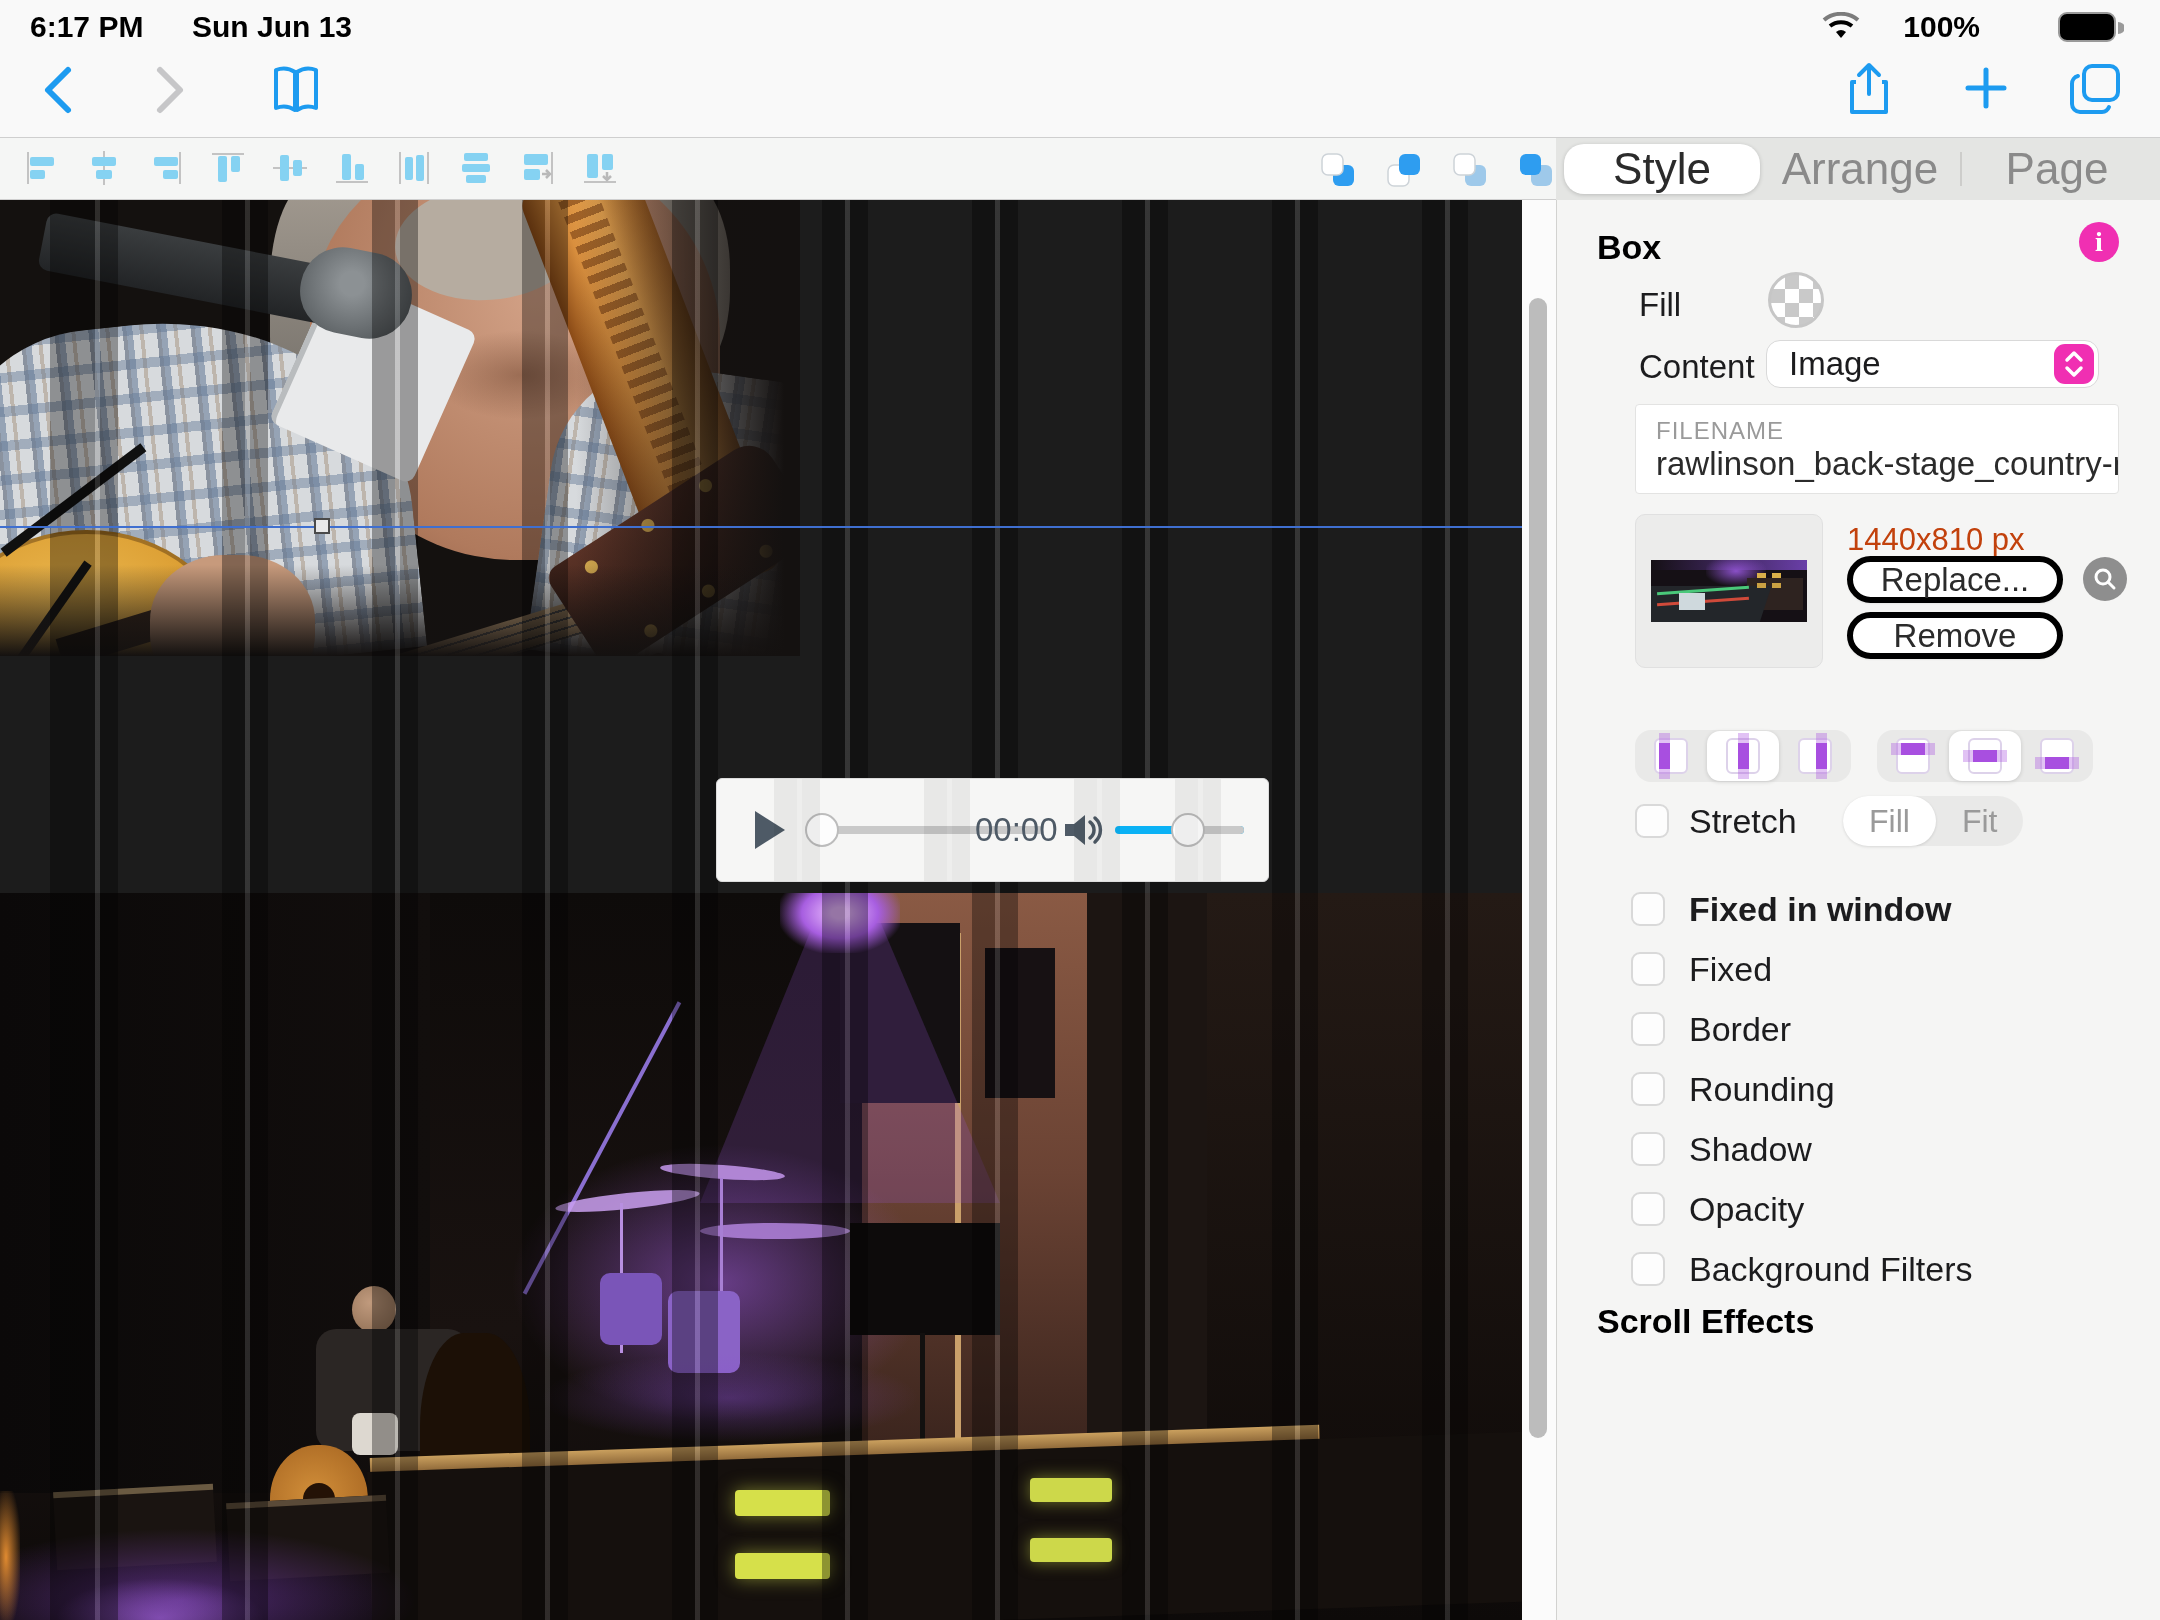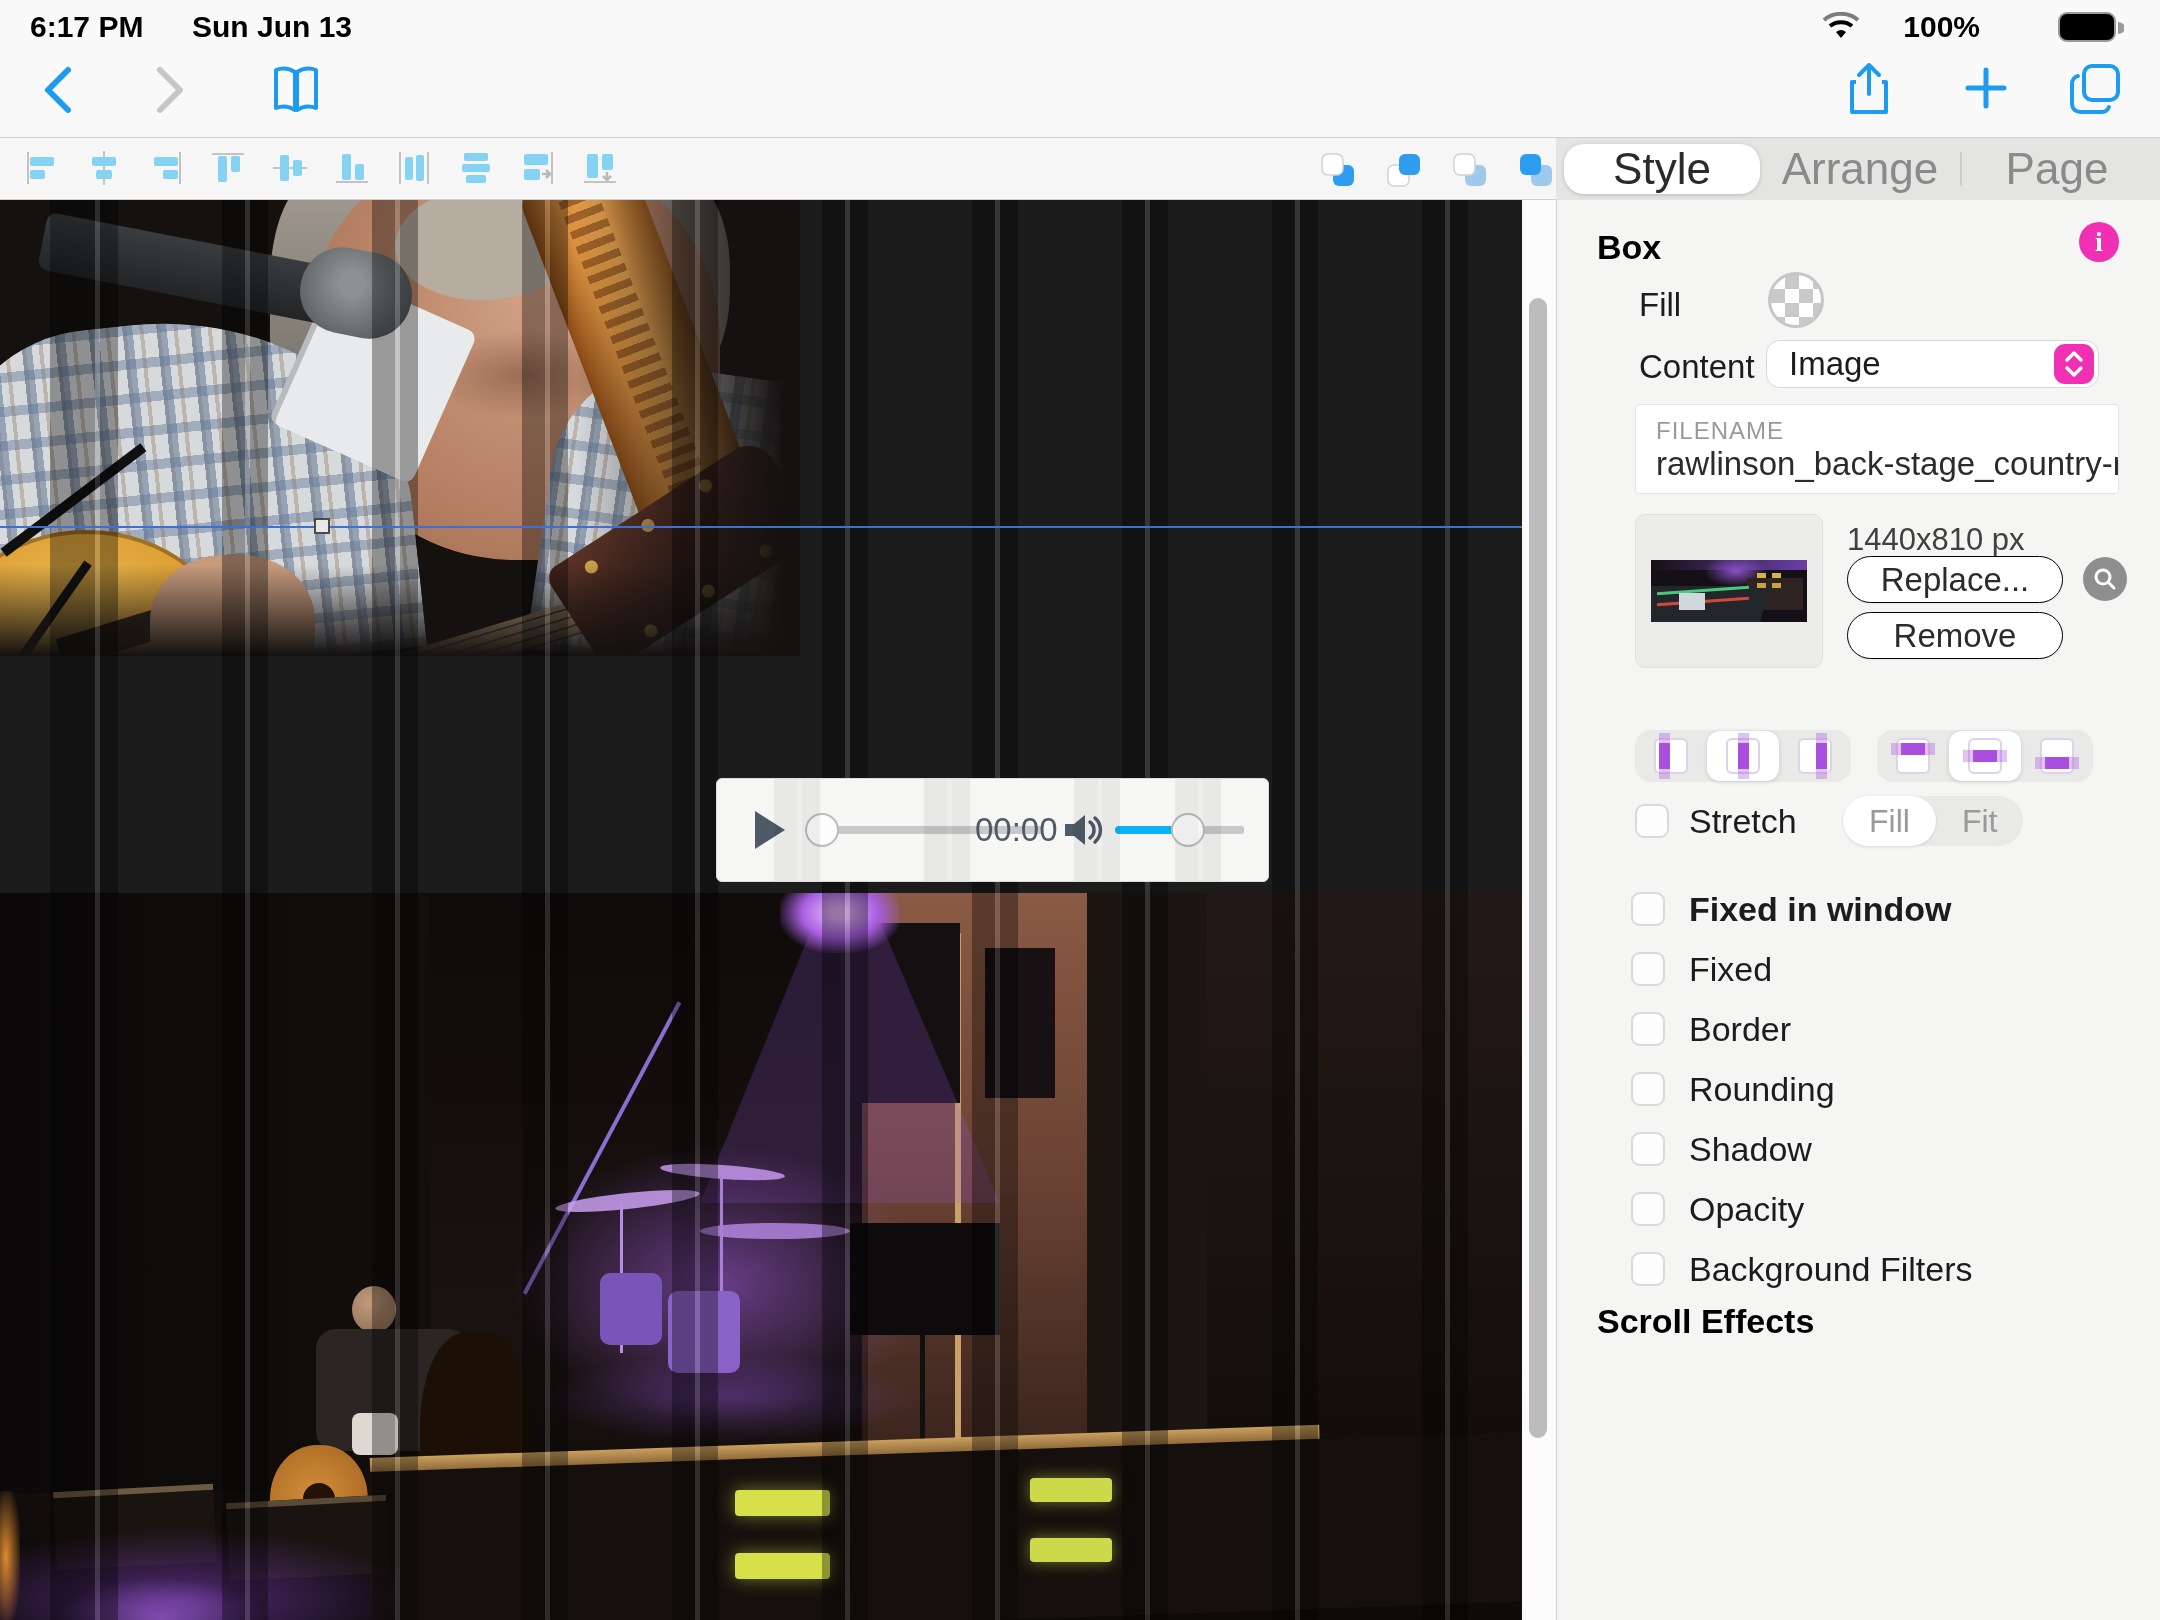--- a/index.html
+++ b/index.html
@@ -70,21 +70,21 @@
   #panel{left:1556px;top:200px;width:604px;height:1420px;background:#f5f5f4;border-left:1px solid #d2d2d0;box-sizing:border-box;}
   .plabel{font-size:33px;color:#1c1c1e;}
   .pheading{font-size:34px;font-weight:700;color:#000;}
   .select{background:#fff;border:1px solid #d9d9d9;border-radius:14px;display:flex;align-items:center;box-sizing:border-box;}
   .select .val{font-size:33px;color:#1c1c1e;margin-left:22px;flex:1;}
   .pinkbtn{width:40px;height:40px;border-radius:11px;background:#f02fb2;display:flex;flex-direction:column;
     align-items:center;justify-content:center;gap:2px;margin-right:4px;}
   .filecard{background:#fff;border:1px solid #e3e3e2;border-radius:4px;box-sizing:border-box;overflow:hidden;}
   .filelabel{font-size:24px;color:#9a9a9a;letter-spacing:1px;}
   .filevalue{font-size:33px;color:#2b2b2b;white-space:nowrap;}
-  .pillbtn{background:#fff;border:1px solid #000000;border-radius:24px;font-size:33px;color:#2b2b2b;
+  .pillbtn{background:#fff;border:6px solid #000000;border-radius:24px;font-size:33px;color:#2b2b2b;
     display:flex;align-items:center;justify-content:center;box-sizing:border-box;box-shadow:0 1px 2px rgba(0,0,0,.06);}
   .seggroup{background:#e9e9e8;border-radius:16px;display:flex;align-items:center;justify-content:space-around;}
   .segcell{width:72px;height:50px;display:flex;align-items:center;justify-content:center;border-radius:13px;}
   .segcell.sel{background:#fff;box-shadow:0 1px 4px rgba(0,0,0,.15);}
   .posicon{width:34px;height:36px;background:#fff;border:2px solid #ddd2ea;border-radius:6px;position:relative;box-sizing:border-box;}
   .posbar{position:absolute;background:#a84fe0;}
   .posghost{position:absolute;background:rgba(168,79,224,.35);}
   .checkbox{width:34px;height:34px;background:#fdfdfd;border:2px solid #d9d9d9;border-radius:9px;box-sizing:border-box;}
   .cblabel{font-size:34px;color:#1c1c1e;}
   .cblabel.bold{font-weight:700;}
@@ -398,21 +398,21 @@
       <div class="abs" style="left:6px;top:29px;width:92px;height:3px;background:#4ac87a;transform:rotate(-4deg);"></div>
       <div class="abs" style="left:6px;top:40px;width:92px;height:3px;background:#d04a3a;transform:rotate(-4deg);"></div>
       <div class="abs" style="left:28px;top:33px;width:26px;height:17px;background:#cfd9dd;"></div>
       <div class="abs" style="left:106px;top:13px;width:9px;height:5px;background:#d9b04a;"></div>
       <div class="abs" style="left:121px;top:13px;width:9px;height:5px;background:#d9b04a;"></div>
       <div class="abs" style="left:106px;top:23px;width:9px;height:5px;background:#caa143;"></div>
       <div class="abs" style="left:121px;top:23px;width:9px;height:5px;background:#caa143;"></div>
     </div>
   </div>
 
-  <span class="abs" style="left:290px;top:322px;font-size:31px;color:#404040;">1440x810 px</span>
+  <span class="abs" style="left:290px;top:322px;font-size:31px;color:#c2410c;">1440x810 px</span>
   <div class="abs pillbtn" style="left:290px;top:356px;width:216px;height:47px;">Replace...</div>
   <span class="abs graycircle" style="left:526px;top:357px;">
     <svg width="26" height="26" viewBox="0 0 26 26">
         <circle cx="11" cy="11" r="7" stroke="#fff" stroke-width="3" fill="none"></circle>
         <path d="M16 16 L22 22" stroke="#fff" stroke-width="3" stroke-linecap="round"></path>
       </svg>
   </span>
   <div class="abs pillbtn" style="left:290px;top:412px;width:216px;height:47px;">Remove</div>
 
   <div class="abs seggroup" style="left:78px;top:530px;width:216px;height:52px;">

